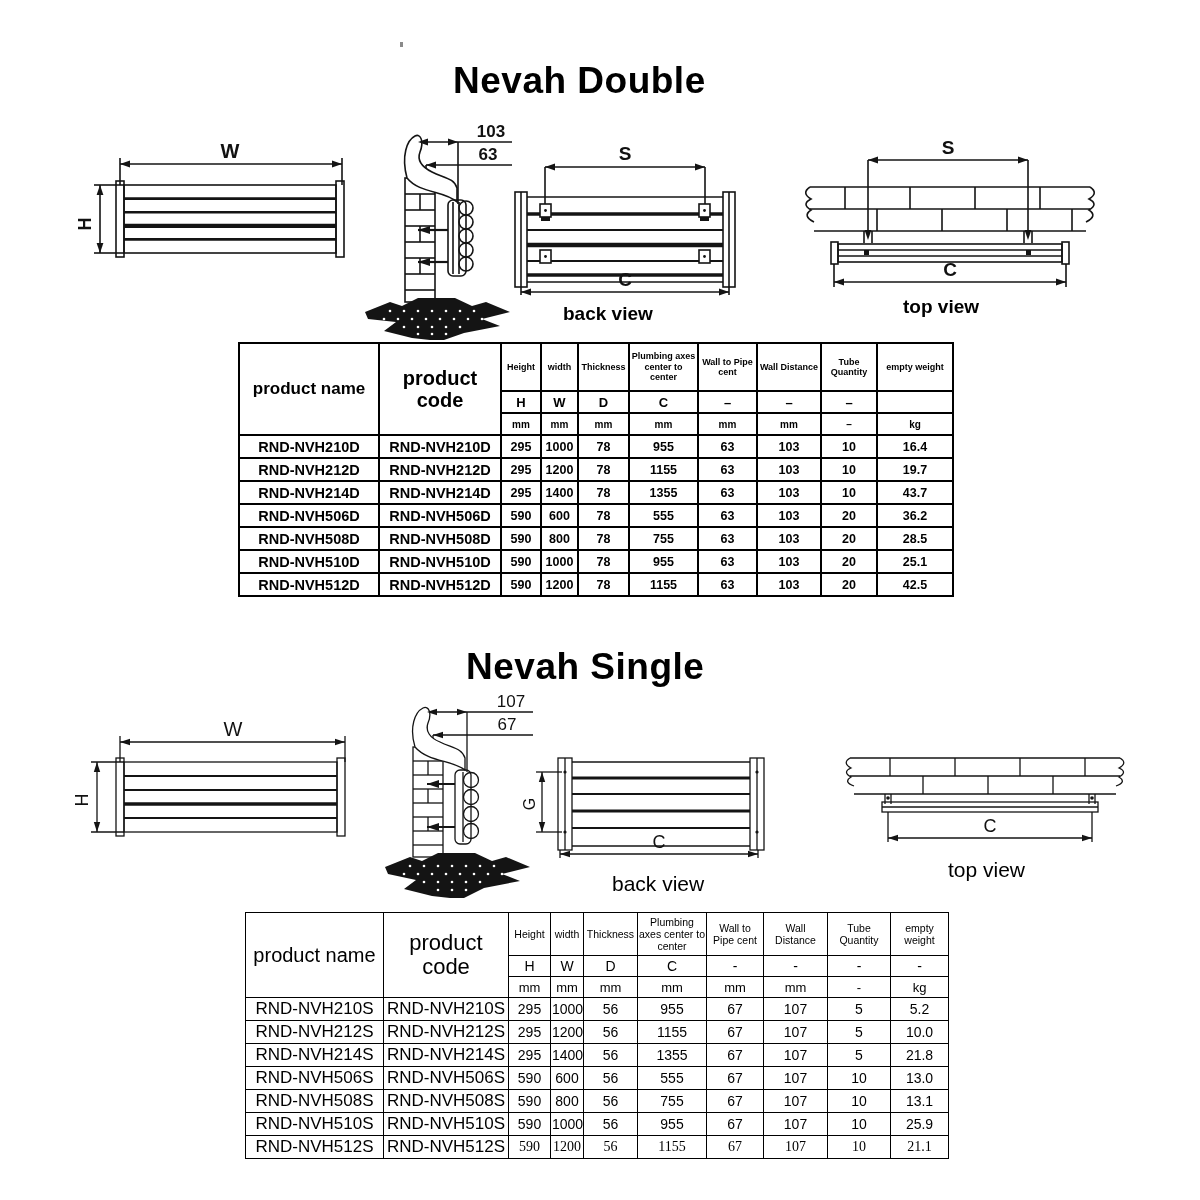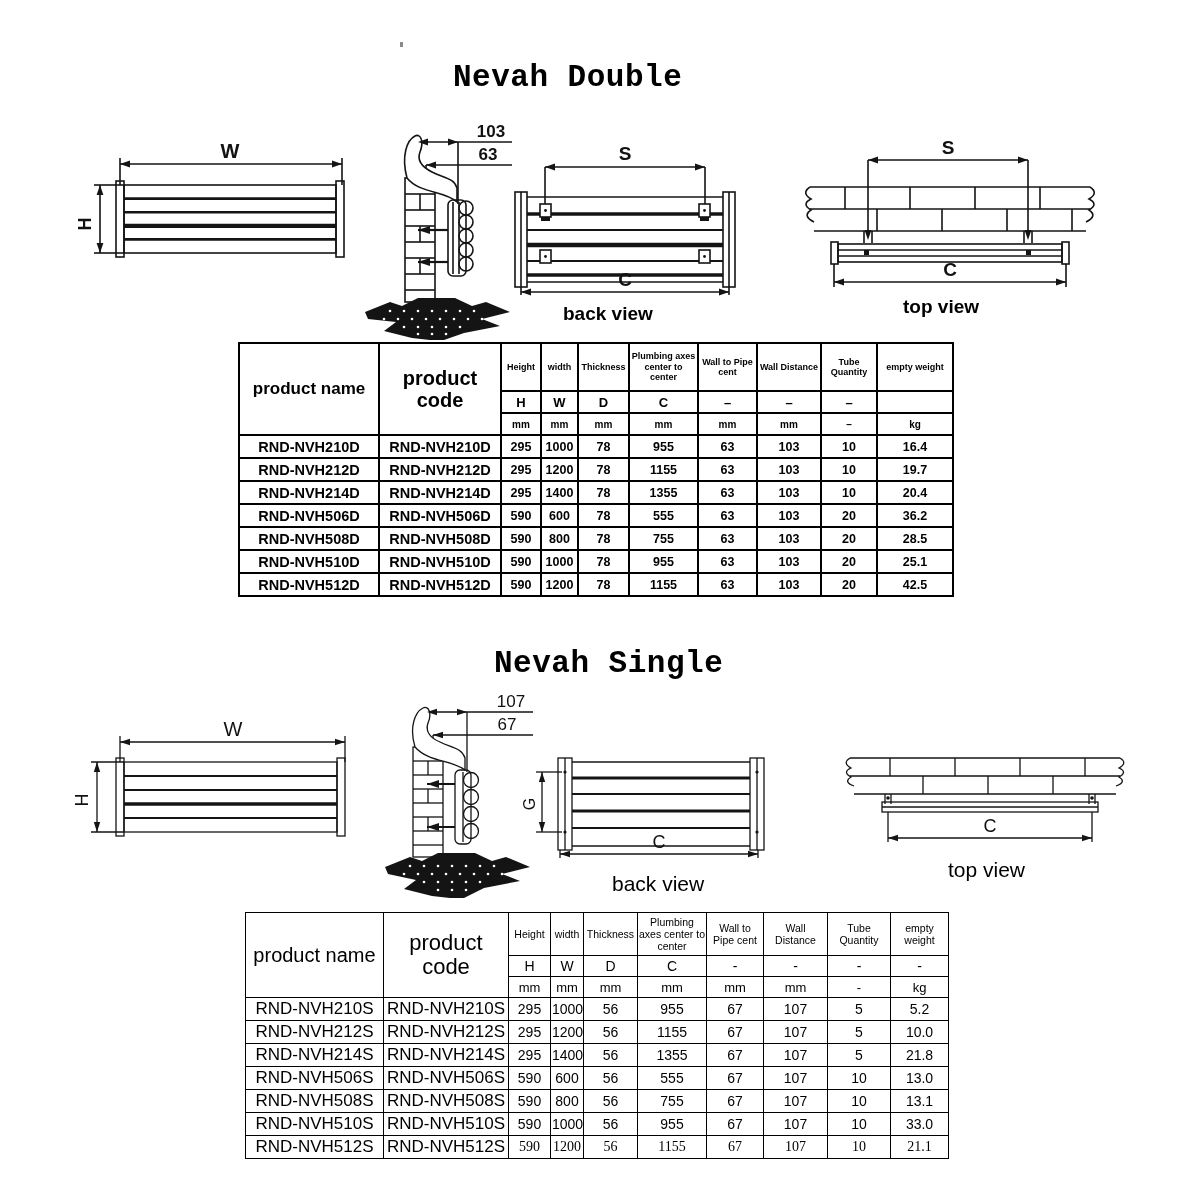--- a/index.html
+++ b/index.html
@@ -1,19 +1,19 @@
 <!DOCTYPE html>
 <html><head>
 <meta charset="utf-8">
 <style>
   html,body{margin:0;padding:0;background:#fff;}
   #page{position:relative;width:1200px;height:1200px;background:#ffffff;overflow:hidden;
         font-family:"Liberation Sans",sans-serif;color:#000;}
   .abs{position:absolute;}
-  .title{font-weight:bold;font-size:31px;letter-spacing:.5px;font-family:Liberation Mono, monospace;}
+  .title{font-weight:bold;font-size:37px;letter-spacing:.5px;}
   .viewlabel-b{font-weight:bold;font-size:19px;}
   .viewlabel-r{font-weight:normal;font-size:21px;}
   svg{display:block;overflow:visible;}
   svg text{font-family:"Liberation Sans",sans-serif;fill:#111;}
   .dimtxt-b{font-weight:bold;}
   
   table{border-collapse:collapse;table-layout:fixed;background:#fff;}
   td,th{border:1px solid #000;text-align:center;vertical-align:middle;padding:0 1px;overflow:hidden;}
   
   #t-double{width:714px;font-weight:bold;}
@@ -302,21 +302,21 @@
         <tr>
           <td class="prod">RND-NVH214D</td>
           <td class="prod">RND-NVH214D</td>
           <td class="num">295</td>
           <td class="num">1400</td>
           <td class="num">78</td>
           <td class="num">1355</td>
           <td class="num">63</td>
           <td class="num">103</td>
           <td class="num">10</td>
-          <td class="num">20.4</td>
+          <td class="num">43.7</td>
         </tr>
         <tr>
           <td class="prod">RND-NVH506D</td>
           <td class="prod">RND-NVH506D</td>
           <td class="num">590</td>
           <td class="num">600</td>
           <td class="num">78</td>
           <td class="num">555</td>
           <td class="num">63</td>
           <td class="num">103</td>
@@ -355,21 +355,21 @@
           <td class="num">78</td>
           <td class="num">1155</td>
           <td class="num">63</td>
           <td class="num">103</td>
           <td class="num">20</td>
           <td class="num">42.5</td>
         </tr>
       </tbody>
   </table>
 
-  <div class="abs title" style="left:494px;top:646px;">Nevah Single</div>
+  <div class="abs title" style="left:466px;top:646px;">Nevah Single</div>
 
   <svg class="abs" style="left:75px;top:712px;" width="290" height="130" viewBox="0 0 290 130">
     <g stroke="#141414" stroke-width="1.3" fill="none">
       <line x1="45" y1="30" x2="270" y2="30"></line>
       <line x1="45" y1="24" x2="45" y2="50"></line>
         <line x1="270" y1="24" x2="270" y2="50"></line>
       <rect x="41" y="46" width="8" height="78"></rect>
         <rect x="262" y="46" width="8" height="78"></rect>
       <rect x="49" y="50" width="213" height="70"></rect>
       <line x1="49" y1="64" x2="262" y2="64" stroke-width="2.2"></line>
@@ -634,21 +634,21 @@
         <tr>
           <td class="prod">RND-NVH510S</td>
           <td class="prod">RND-NVH510S</td>
           <td class="num">590</td>
           <td class="num">1000</td>
           <td class="num">56</td>
           <td class="num">955</td>
           <td class="num">67</td>
           <td class="num">107</td>
           <td class="num">10</td>
-          <td class="num">33.0</td>
+          <td class="num">25.9</td>
         </tr>
         <tr>
           <td class="prod">RND-NVH512S</td>
           <td class="prod">RND-NVH512S</td>
           <td class="num">590</td>
           <td class="num">1200</td>
           <td class="num">56</td>
           <td class="num">1155</td>
           <td class="num">67</td>
           <td class="num">107</td>

